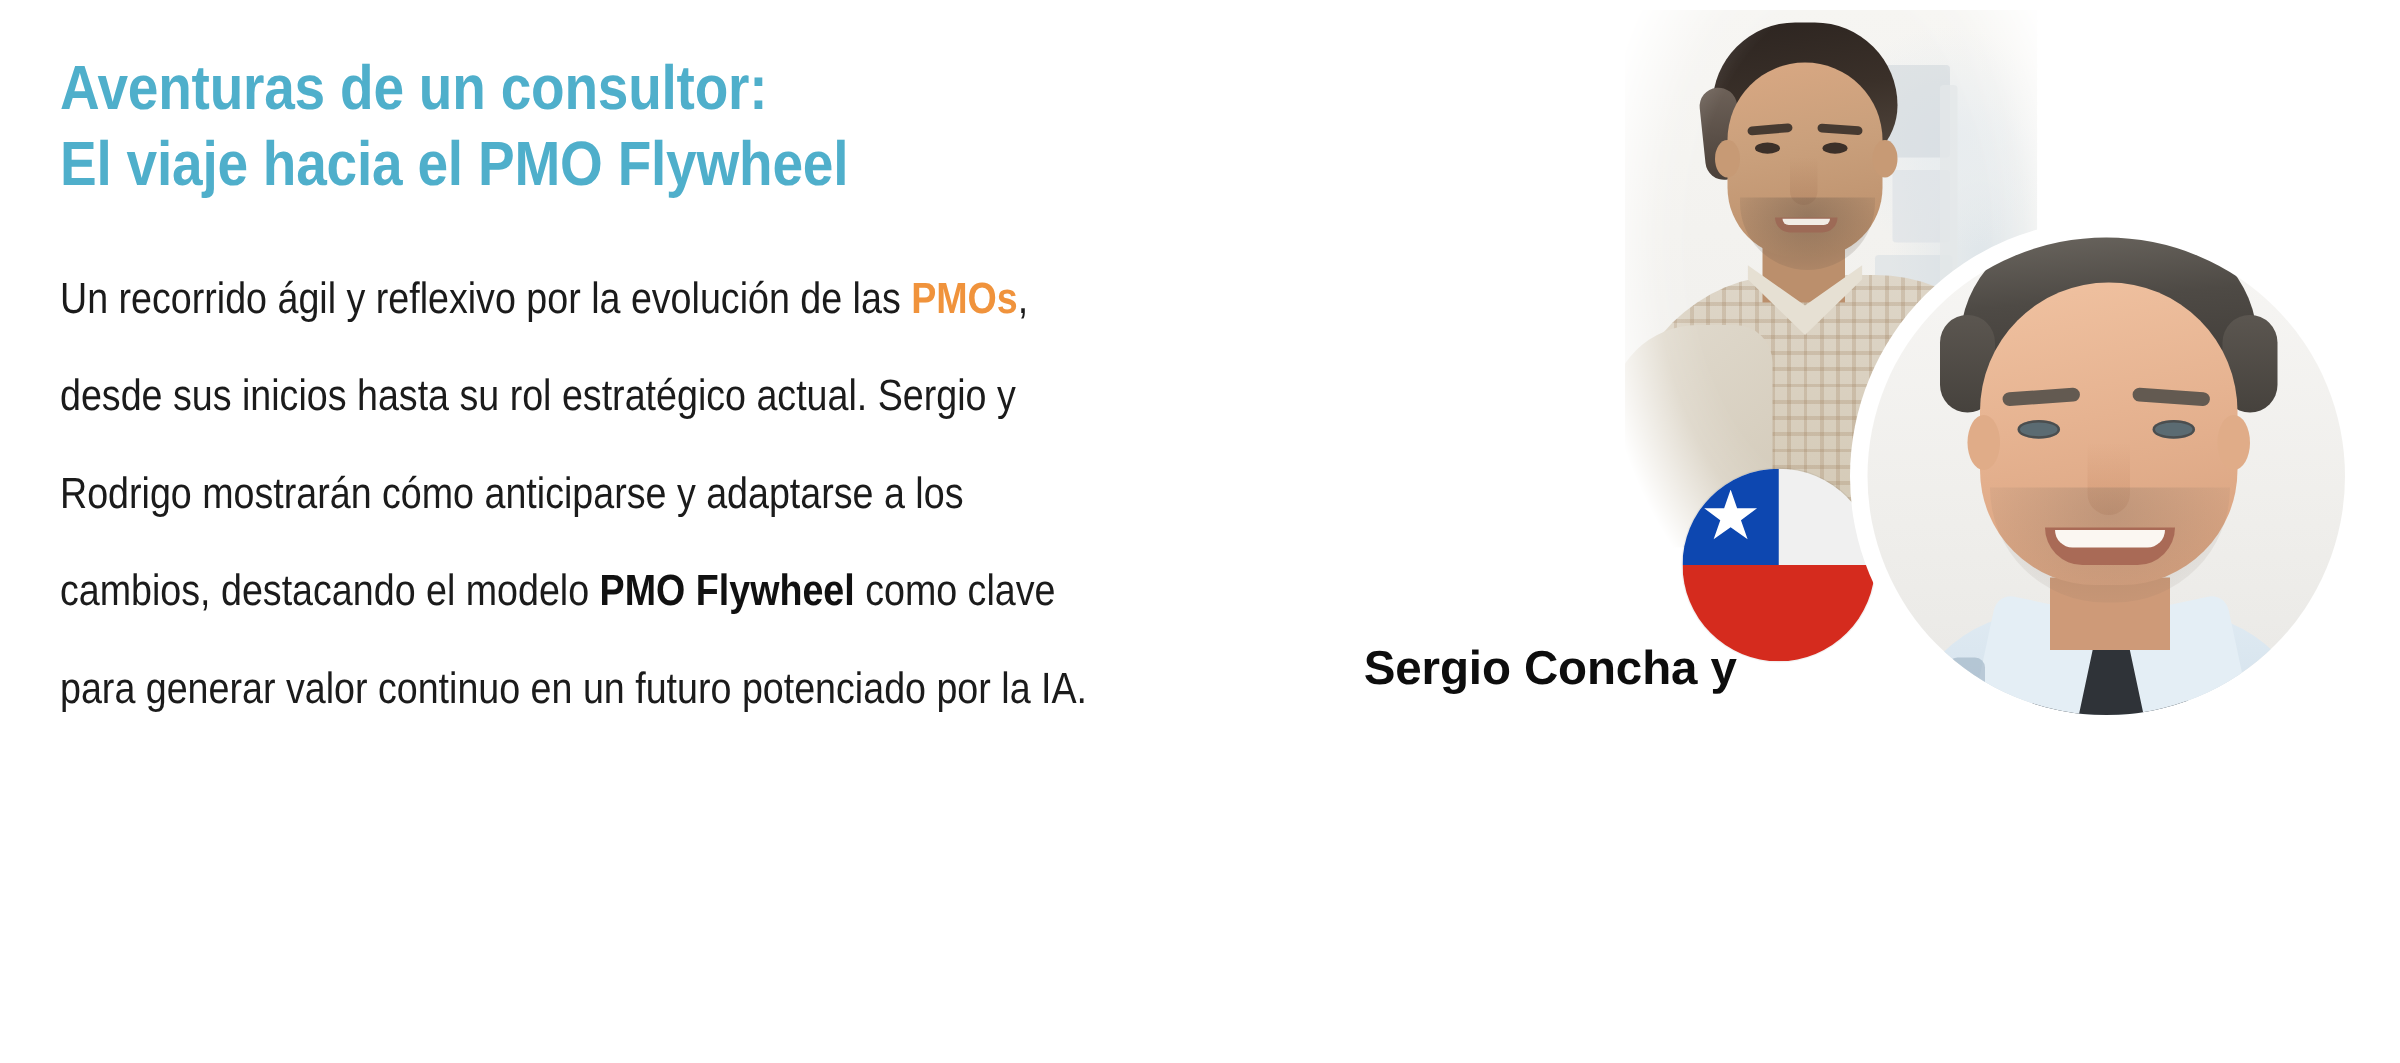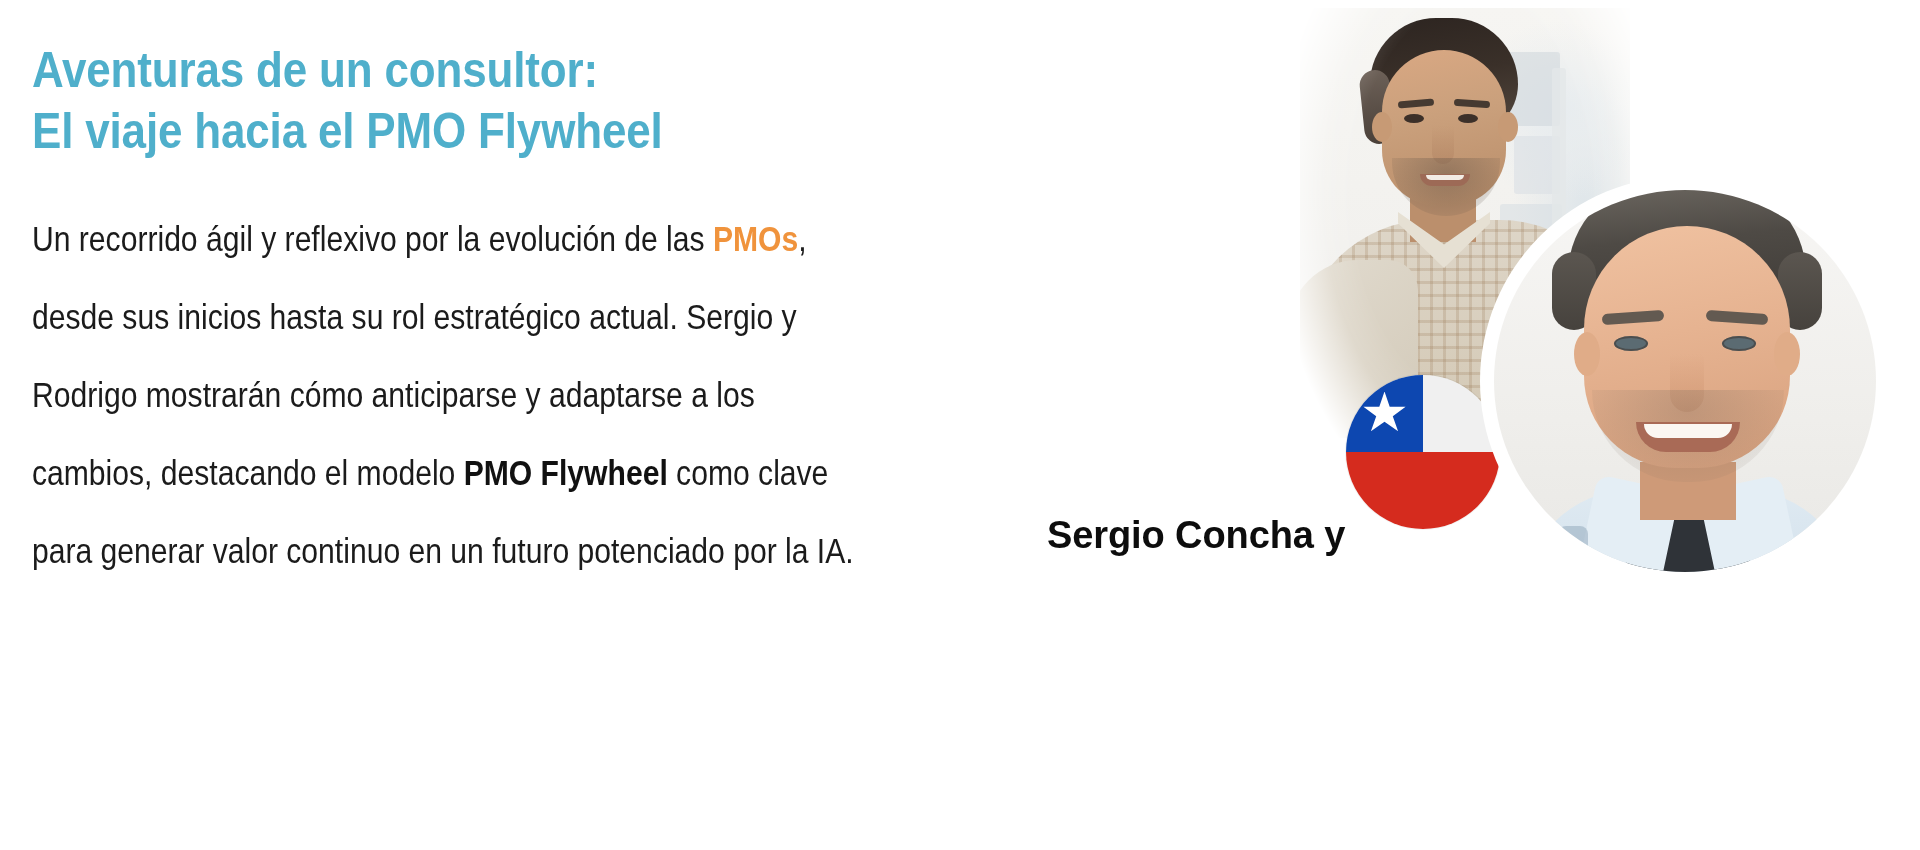--- a/index.html
+++ b/index.html
@@ -19,21 +19,21 @@
     position: relative;
     width: 1920px;
     height: 850px;
     background: #ffffff;
     overflow: hidden;
   }
 
   
   .text-column {
     position: absolute;
-    left: 32px;
+    left: 48px;
     top: 40px;
     width: 1180px;
   }
 
   .headline {
     font-family: "Liberation Sans Narrow", "Liberation Sans", sans-serif;
     font-weight: 700;
     font-size: 50px;
     line-height: 1.22;
     letter-spacing: -0.2px;
@@ -418,21 +418,21 @@
     left: 1047px;
     top: 512px;
     font-family: "Liberation Sans", "DejaVu Sans", sans-serif;
     font-weight: 700;
     font-size: 38px;
     line-height: 1.26;
     color: #0d0d0d;
     letter-spacing: -0.1px;
     z-index: 6;
   }
-  .speaker-names .name-line { display: block; }
+  .speaker-names .name-line { display: block; margin-left: 44px; }
 </style>
 </head>
 <body>
 
 <div class="banner">
 
   <div class="text-column">
 
     <h1 class="headline">
       <span class="hl-line">Aventuras de un consultor:</span>

